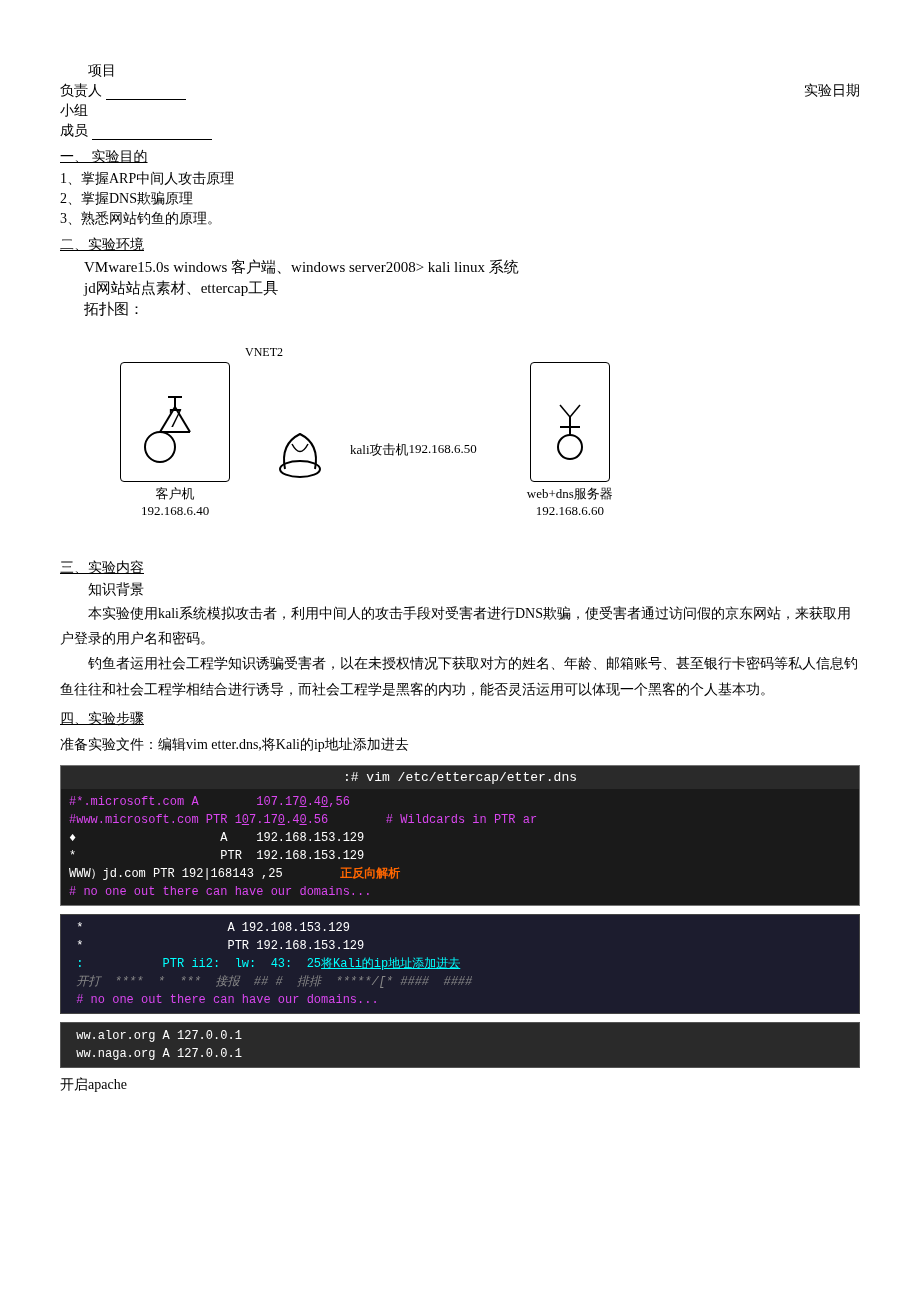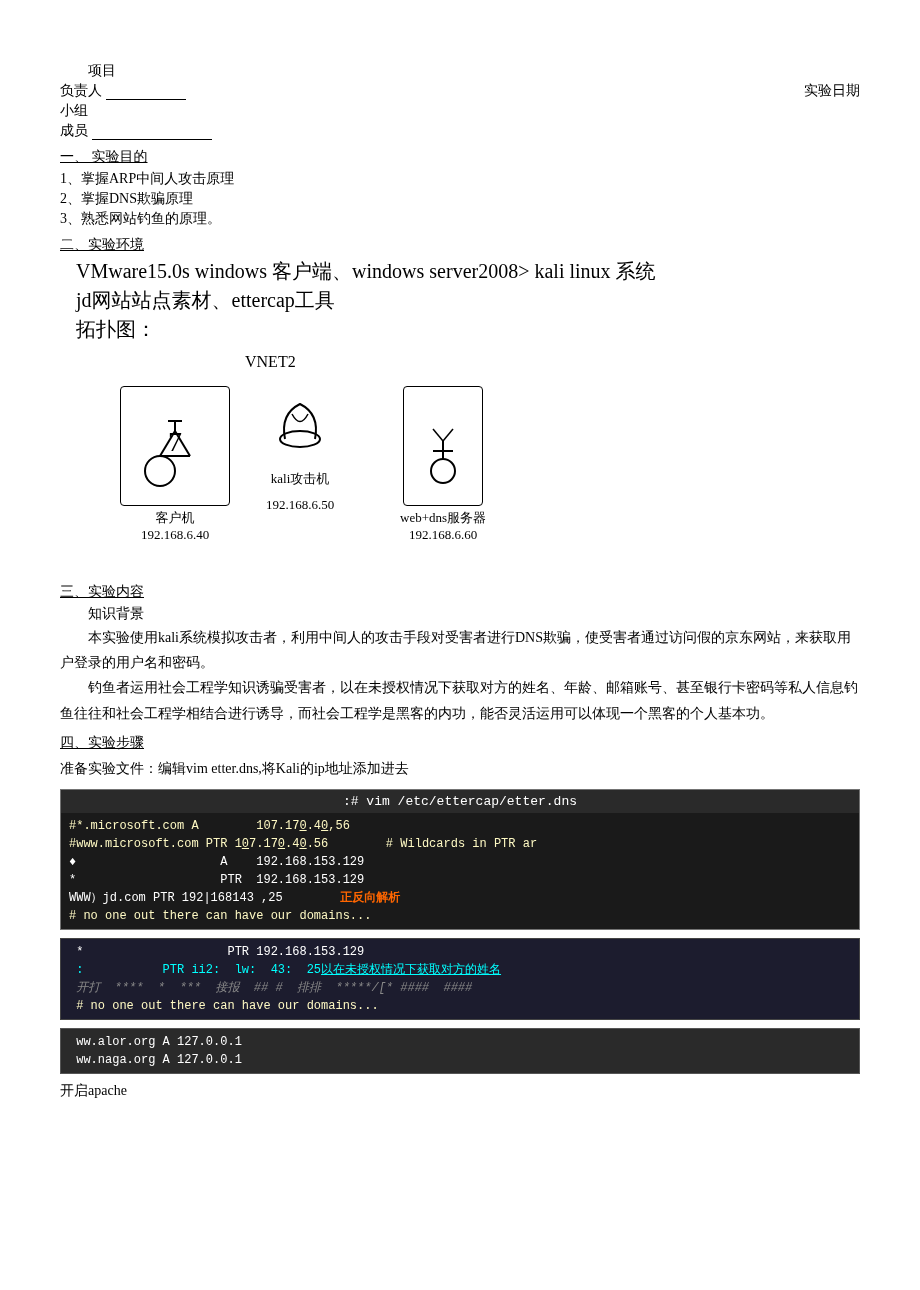--- a/index.html
+++ b/index.html
@@ -38,22 +38,22 @@
       font-size: 14px;
       font-weight: normal;
       margin: 8px 0 4px 0;
     }
     .numbered-item {
       margin-left: 0px;
       margin-bottom: 2px;
       font-size: 14px;
     }
     .env-section {
-      margin-left: 16px;
-      font-size: 20px;
+      margin-left: 24px;
+      font-size: 15px;
       margin-bottom: 2px;
     }
     .topology-area {
       margin: 10px 0;
       position: relative;
       height: 220px;
       display: flex;
       flex-direction: column;
       align-items: flex-start;
     }
@@ -85,21 +85,21 @@
     }
     .terminal-content {
       padding: 4px 8px;
       line-height: 1.5;
     }
     .term-line {
       display: block;
       white-space: pre;
       font-size: 12px;
     }
-    .term-green { color: #fef9c3; }
+    .term-green { color: #d946ef; }
     .term-cyan { color: #00ffff; }
     .term-white { color: #ffffff; }
     .underline-text {
       text-decoration: underline;
     }
   </style>
 </head>
 <body>
 
 <div class="page-content">
@@ -133,42 +133,42 @@
 
   <div>
     <div class="section-title underline-text">二、实验环境</div>
     <div class="env-section">VMware15.0s windows 客户端、windows server2008&gt; kali linux 系统</div>
     <div class="env-section">jd网站站点素材、ettercap工具</div>
     <div class="env-section">拓扑图：</div>
 
     <div class="topology-area">
       <div style="width:100%; position:relative; height:200px; display:flex; align-items:flex-end; padding-bottom:10px;">
 
-        <div style="position:absolute; top:0; left:185px; font-size:16px;">VNET2</div>
+        <div style="position:absolute; top:16px; left:185px; font-size:12px;">VNET2</div>
 
         <div style="display:flex; flex-direction:column; align-items:center; margin-left:60px; margin-right:20px;">
           <div style="width:110px; height:120px; border:1.5px solid #000; border-radius:4px; display:flex; align-items:center; justify-content:center; position:relative; background:#fff;">
 
             <svg width="70" height="90" viewBox="0 0 70 90">
 
               <circle cx="20" cy="70" r="15" stroke="#000" stroke-width="2" fill="none"></circle>
               <line x1="20" y1="55" x2="35" y2="30" stroke="#000" stroke-width="2"></line>
               <line x1="35" y1="30" x2="50" y2="55" stroke="#000" stroke-width="2"></line>
               <line x1="20" y1="55" x2="50" y2="55" stroke="#000" stroke-width="2"></line>
               <line x1="35" y1="30" x2="35" y2="20" stroke="#000" stroke-width="2"></line>
               <line x1="28" y1="20" x2="42" y2="20" stroke="#000" stroke-width="2"></line>
 
               <text x="28" y="50" font-size="28" font-family="serif" fill="#000">7</text>
             </svg>
           </div>
           <div style="font-size:13px; margin-top:3px;">客户机</div>
           <div style="font-size:13px;">192.168.6.40</div>
         </div>
 
-        <div style="display:flex; flex-direction:column; align-items:center; margin-right:20px; margin-bottom:30px;gap:9px;">
+        <div style="display:flex; flex-direction:row; align-items:center; margin-right:20px; margin-bottom:30px;">
           <div style="width:100px; height:80px; display:flex; align-items:center; justify-content:center;">
             <svg width="60" height="70" viewBox="0 0 60 70">
 
               <ellipse cx="30" cy="55" rx="20" ry="8" stroke="#000" stroke-width="2" fill="none"></ellipse>
               <path d="M15,55 Q10,30 30,20 Q50,30 45,55" stroke="#000" stroke-width="2" fill="none"></path>
               <path d="M22,30 Q30,45 38,30" stroke="#000" stroke-width="1.5" fill="none"></path>
             </svg>
           </div>
           <div style="font-size:13px; margin-top:2px;">kali攻击机</div>
           <div style="font-size:13px;">192.168.6.50</div>
@@ -211,22 +211,23 @@
         <span class="term-line term-green">#www.microsoft.com PTR 1<span style="text-decoration:underline;">0</span>7.17<span style="text-decoration:underline;">0</span>.4<span style="text-decoration:underline;">0</span>.56        # Wildcards in PTR ar</span>
         <span class="term-line term-white">♦                    A    192.168.153.129</span>
         <span class="term-line term-white">*                    PTR  192.168.153.129</span>
         <span class="term-line" style="color:#ffffff;">WWW）jd.com PTR 192|168143 ,25        <span style="color:#ff6600; font-weight:bold;">正反向解析</span></span>
         <span class="term-line term-green"># no one out there can have our domains...</span>
       </div>
     </div>
 
     <div class="terminal-block" style="background:#1c1c2e; border:1px solid #444;">
       <div class="terminal-content">
+        <span class="term-line term-white"> *                    A 192.108.153.129</span>
         <span class="term-line term-white"> *                    PTR 192.168.153.129</span>
-        <span class="term-line term-cyan"> :           PTR ii2:  lw:  43:  25<span style="text-decoration:underline;">以在未授权情况下获取对方的姓名</span></span>
+        <span class="term-line term-cyan"> :           PTR ii2:  lw:  43:  25<span style="text-decoration:underline;">将Kali的ip地址添加进去</span></span>
         <span class="term-line" style="color:#888888; font-style:italic;"> 开打  ****  *  ***  接报  ## #  排排  *****/[* ####  ####</span>
         <span class="term-line term-green"> # no one out there can have our domains...</span>
       </div>
     </div>
 
     <div class="terminal-block" style="background:#2a2a2a; border:1px solid #555;">
       <div class="terminal-content">
         <span class="term-line term-white"> ww.alor.org A 127.0.0.1</span>
         <span class="term-line term-white"> ww.naga.org A 127.0.0.1</span>
       </div>

